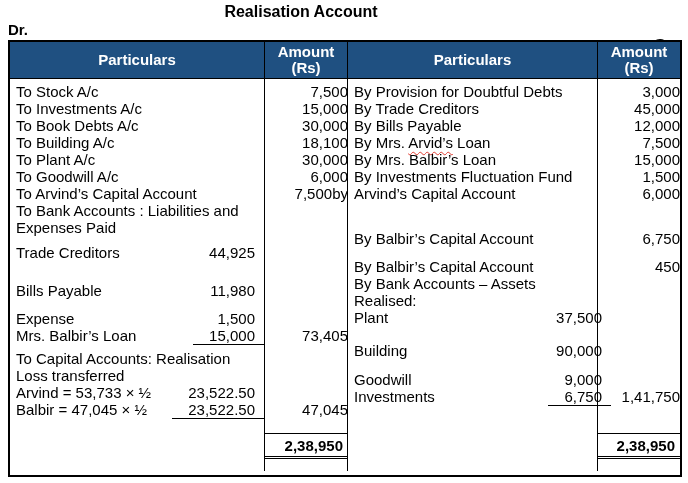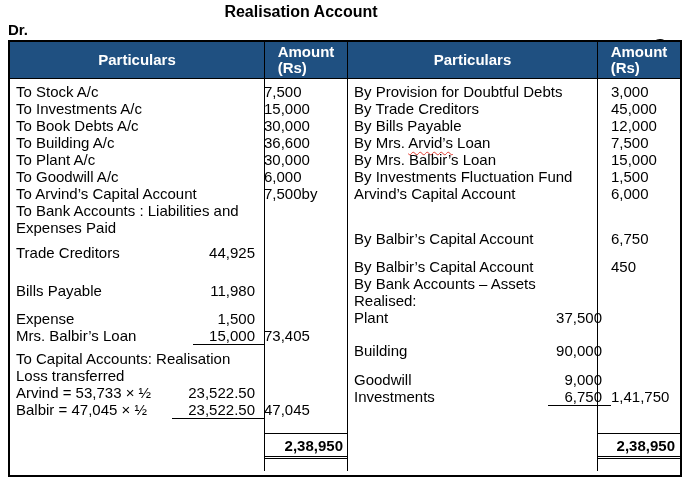--- a/index.html
+++ b/index.html
@@ -14,21 +14,21 @@
   .title{position:absolute;top:3px;left:0;width:602px;text-align:center;
     font-size:16px;font-weight:bold;}
   .dr-label{position:absolute;top:21px;left:8px;font-size:15px;font-weight:bold;}
   .cr-label{position:absolute;top:34px;right:8px;font-size:21px;font-weight:bold;}
 
   .table{position:absolute;left:8px;top:40px;width:674px;height:437px;
     border:2px solid var(--line);background:#fff;}
 
   .thead{display:flex;height:37px;background:var(--header-bg);color:var(--header-fg);
     border-bottom:1px solid var(--line);}
-  .th{display:flex;align-items:center;justify-content:center;text-align:left;
+  .th{display:flex;align-items:center;justify-content:center;text-align:center;
     font-size:15px;font-weight:bold;line-height:16px;white-space:pre-line;
     border-right:1px solid var(--line);}
   .th.p1{width:255px;}
   .th.a1{width:83px;}
   .th.p2{width:250px;}
   .th.a2{flex:1;border-right:none;}
 
   .tbody{position:relative;height:392px;display:flex;flex-direction:column;}
   .vline{position:absolute;top:0;bottom:0;width:1px;background:var(--line);z-index:3;}
   .vline.v1{left:254px;}
@@ -38,21 +38,21 @@
   .rows-area{height:354px;display:flex;overflow:hidden;}
   .side{padding-top:4px;}
   .side.dr{width:338px;}
   .side.cr{width:332px;}
 
   .row{display:flex;font-size:15px;line-height:17px;}
   .cell-text{flex:1;display:flex;min-width:0;justify-content:flex-end;}
   .label{flex:1;padding-left:6px;white-space:pre-line;}
   .inner{text-align:right;padding-right:9px;padding-left:16px;align-self:flex-end;}
   .inner.u{border-bottom:1.5px solid var(--line);}
-  .cell-amt{flex:none;text-align:left;padding-right:5px;}
+  .cell-amt{flex:none;text-align:right;}
   .side.dr .cell-amt{width:84px;}
   .side.cr .cell-amt{width:69px;}
   .sp-err{text-decoration:underline wavy var(--spell);text-decoration-thickness:1px;
     text-underline-offset:3px;text-decoration-skip-ink:none;}
 
   .totals{display:flex;height:26px;}
   .tot-cell{font-size:15px;font-weight:bold;text-align:right;
     border-top:1px solid var(--line);border-bottom:3px double var(--line);
     padding:3px 5px 0 0;}
   .tot-gap1{width:254px;}
@@ -98,21 +98,21 @@
           <div class="row">
             <div class="cell-text">
               <span class="label">To Book Debts A/c</span>
             </div>
             <div class="cell-amt">30,000</div>
           </div>
           <div class="row">
             <div class="cell-text">
               <span class="label">To Building A/c</span>
             </div>
-            <div class="cell-amt">36,600</div>
+            <div class="cell-amt">18,100</div>
           </div>
           <div class="row">
             <div class="cell-text">
               <span class="label">To Plant A/c</span>
             </div>
             <div class="cell-amt">30,000</div>
           </div>
           <div class="row">
             <div class="cell-text">
               <span class="label">To Goodwill A/c</span>

